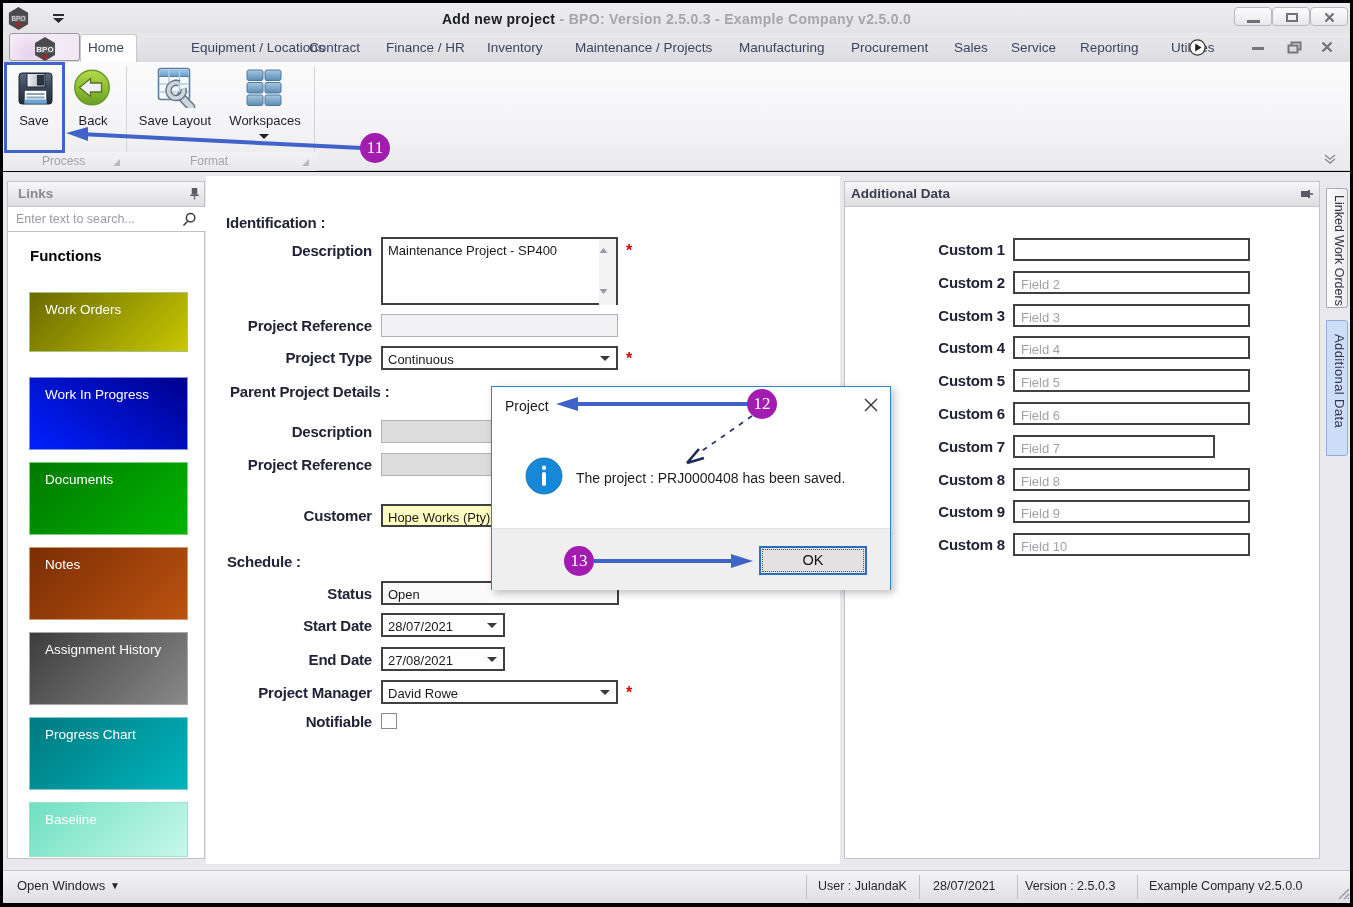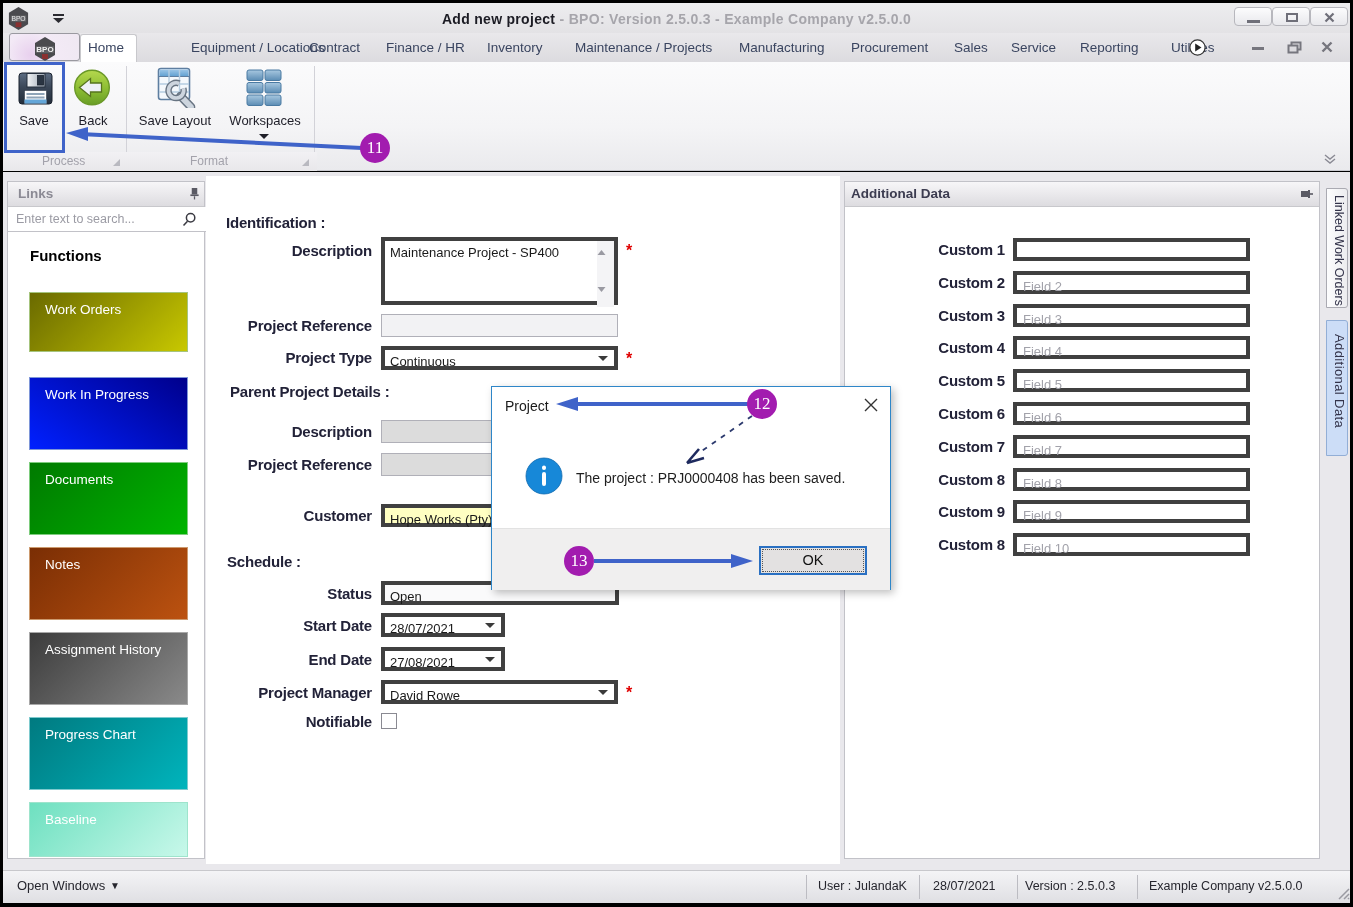--- a/index.html
+++ b/index.html
@@ -1,20 +1,20 @@
 <!DOCTYPE html>
 <html><head>
 <meta charset="utf-8">
 <style>
   * { margin:0; padding:0; box-sizing:border-box; }
   html,body { width:1353px; height:907px; overflow:hidden; }
   body { font-family:"Liberation Sans", sans-serif; background:#000; position:relative; }
   .abs { position:absolute; }
   .lbl { font-weight:bold; color:#222238; font-size:15px; position:absolute; text-align:right; letter-spacing:-0.2px; }
-  .box { position:absolute; border:4px solid #404040; background:#fff; font-size:13px; color:#1a1a1a; }
+  .box { position:absolute; border:2px solid #404040; background:#fff; font-size:13px; color:#1a1a1a; }
   .dis { background:#f2f2f4; border:1px solid #b0b0b8; }
   .dis2 { background:#dcdcdc; border:1px solid #b0b0b8; }
   .red { color:#e00000; font-weight:bold; font-size:16px; position:absolute; }
   .ann { position:absolute; width:30px; height:30px; border-radius:50%; background:#a21caf; color:#fff; font-size:17px; font-family:"Liberation Serif", serif; display:flex; align-items:center; justify-content:center; z-index:60; }
   .combo-arrow { position:absolute; right:6px; top:50%; margin-top:-2px; width:0; height:0; border-left:5px solid transparent; border-right:5px solid transparent; border-top:5px solid #3a3a3a; }
 </style>
 </head>
 <body>
 
 <div class="abs" style="left:3px; top:3px; width:1347px; height:30px; background:linear-gradient(#ededef,#e3e2e5);">
@@ -296,21 +296,21 @@
     </div>
     <div class="lbl" style="left:805px; top:372.2px; width:200px;">Custom 5</div>
     <div class="box" style="left:1013px; top:369.2px; width:237px; height:23px;">
       <span class="abs" style="left:6px; top:4px; color:#a2a2aa;">Field 5</span>
     </div>
     <div class="lbl" style="left:805px; top:405px; width:200px;">Custom 6</div>
     <div class="box" style="left:1013px; top:402px; width:237px; height:23px;">
       <span class="abs" style="left:6px; top:4px; color:#a2a2aa;">Field 6</span>
     </div>
     <div class="lbl" style="left:805px; top:437.79999999999995px; width:200px;">Custom 7</div>
-    <div class="box" style="left:1013px; top:434.79999999999995px; width:237px; height:23px;">
+    <div class="box" style="left:1013px; top:434.79999999999995px; width:202px; height:23px;">
       <span class="abs" style="left:6px; top:4px; color:#a2a2aa;">Field 7</span>
     </div>
     <div class="lbl" style="left:805px; top:470.59999999999997px; width:200px;">Custom 8</div>
     <div class="box" style="left:1013px; top:467.59999999999997px; width:237px; height:23px;">
       <span class="abs" style="left:6px; top:4px; color:#a2a2aa;">Field 8</span>
     </div>
     <div class="lbl" style="left:805px; top:503.4px; width:200px;">Custom 9</div>
     <div class="box" style="left:1013px; top:500.4px; width:237px; height:23px;">
       <span class="abs" style="left:6px; top:4px; color:#a2a2aa;">Field 9</span>
     </div>

